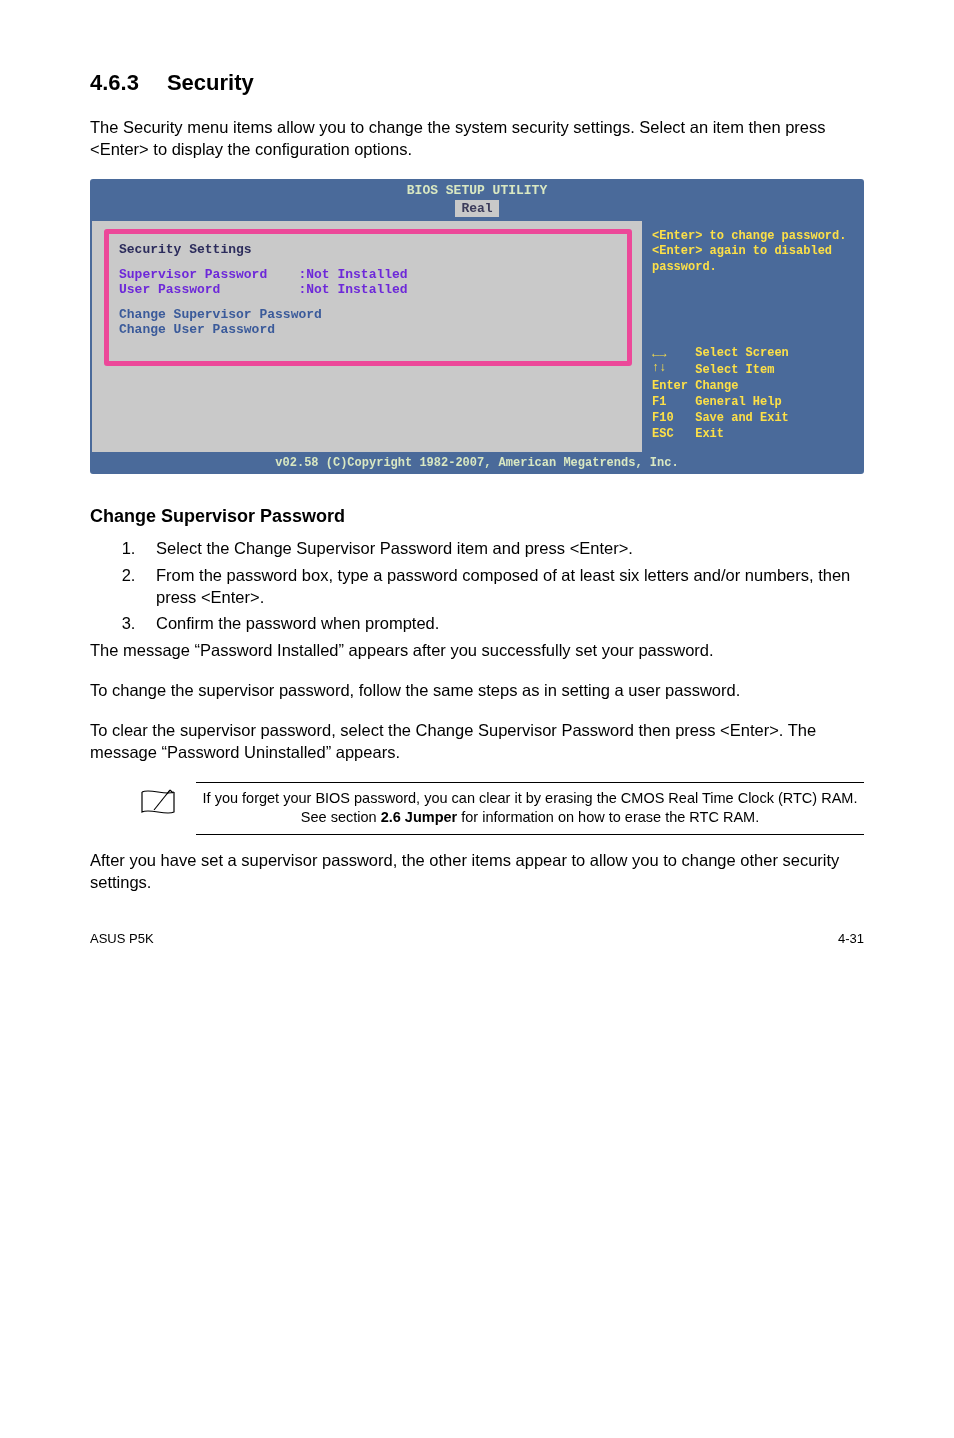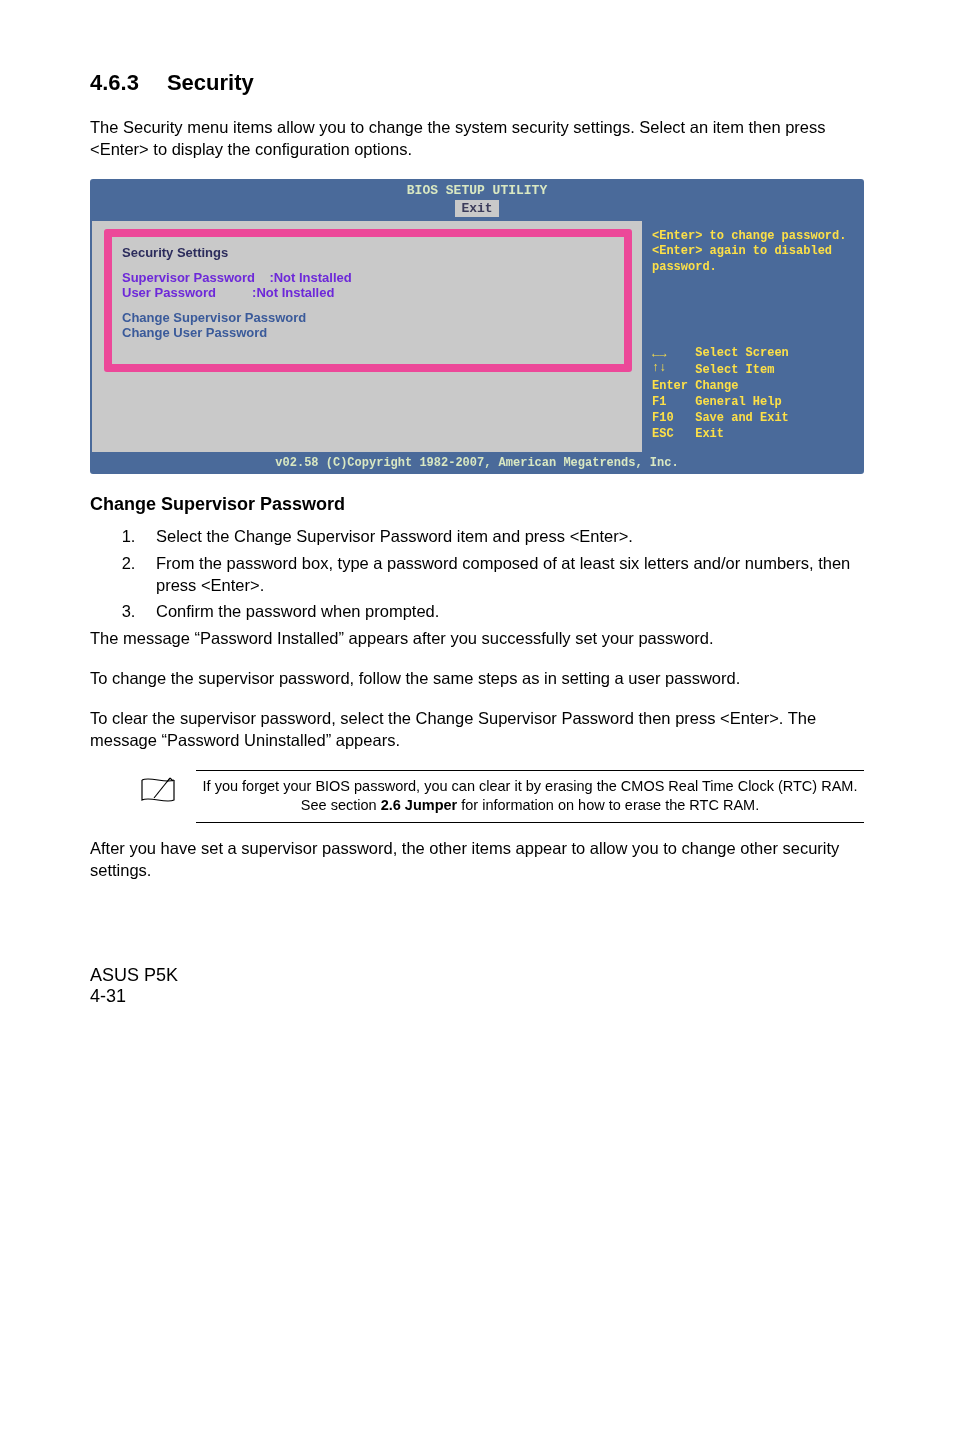--- a/index.html
+++ b/index.html
@@ -57,28 +57,27 @@
     border-top: 1px solid #000;
     border-bottom: 1px solid #000;
     padding: 6px 0;
     font-size: 14.5px;
     line-height: 1.35;
     flex: 1 1 auto;
   }
   .footer {
     display: flex;
     justify-content: space-between;
-    font-size: 18px;
-    margin-top: 84px;
+    font-size: 13px;
+    margin-top: 38px;
     border-top: 0;
-    flex-direction: column;
   }
   
   .bios-outer {
-    margin: 8px 0 20px 0;
+    margin: 8px 0 32px 0;
   }
   .bios-frame {
     border: 2px solid #4a6a9a;
     border-radius: 3px;
     overflow: hidden;
     background: #4a6a9a;
   }
   .bios-title-bar {
     background: #4a6a9a;
     color: #d9e8c2;
@@ -113,24 +112,24 @@
   .bios-right {
     flex: 0 0 200px;
     background: #4a6a9a;
     color: #fde047;
     padding: 8px 10px 10px 10px;
     font-family: "Courier New", monospace;
     font-weight: bold;
     font-size: 12px;
   }
   .bios-left-inner {
-    border: 8px solid #ec4899;
+    border: 5px solid #ec4899;
     border-radius: 3px;
     padding: 8px 10px 24px 10px;
-    font-family: Liberation Sans, sans-serif;
+    font-family: Liberation Mono, monospace;
     font-weight: bold;
     font-size: 13px;
   }
   .bios-sec-title {
     color: #2c2c5c;
   }
   .bios-grey {
     color: #6d28d9;
     margin-top: 10px;
     white-space: pre;
@@ -167,21 +166,21 @@
   <h2 class="section-heading">
     <span class="num">4.6.3</span><span>Security</span>
   </h2>
 
   <p class="body">The Security menu items allow you to change the system security settings. Select an item then press &lt;Enter&gt; to display the configuration options.</p>
 
   <div class="bios-outer">
     <div class="bios-frame">
       <div class="bios-title-bar">BIOS SETUP UTILITY</div>
       <div class="bios-tabs">
-        <span class="bios-tab">Exit</span>
+        <span class="bios-tab">Real</span>
       </div>
       <div class="bios-body">
         <div class="bios-left">
           <div class="bios-left-inner">
             <div class="bios-sec-title">Security Settings</div>
             <div class="bios-grey"><span>Supervisor Password</span>    <span>:Not Installed</span>
 <span>User Password</span>          <span>:Not Installed</span></div>
             <div class="bios-blue"><span>Change Supervisor Password</span>
 <span>Change User Password</span></div>
           </div>

